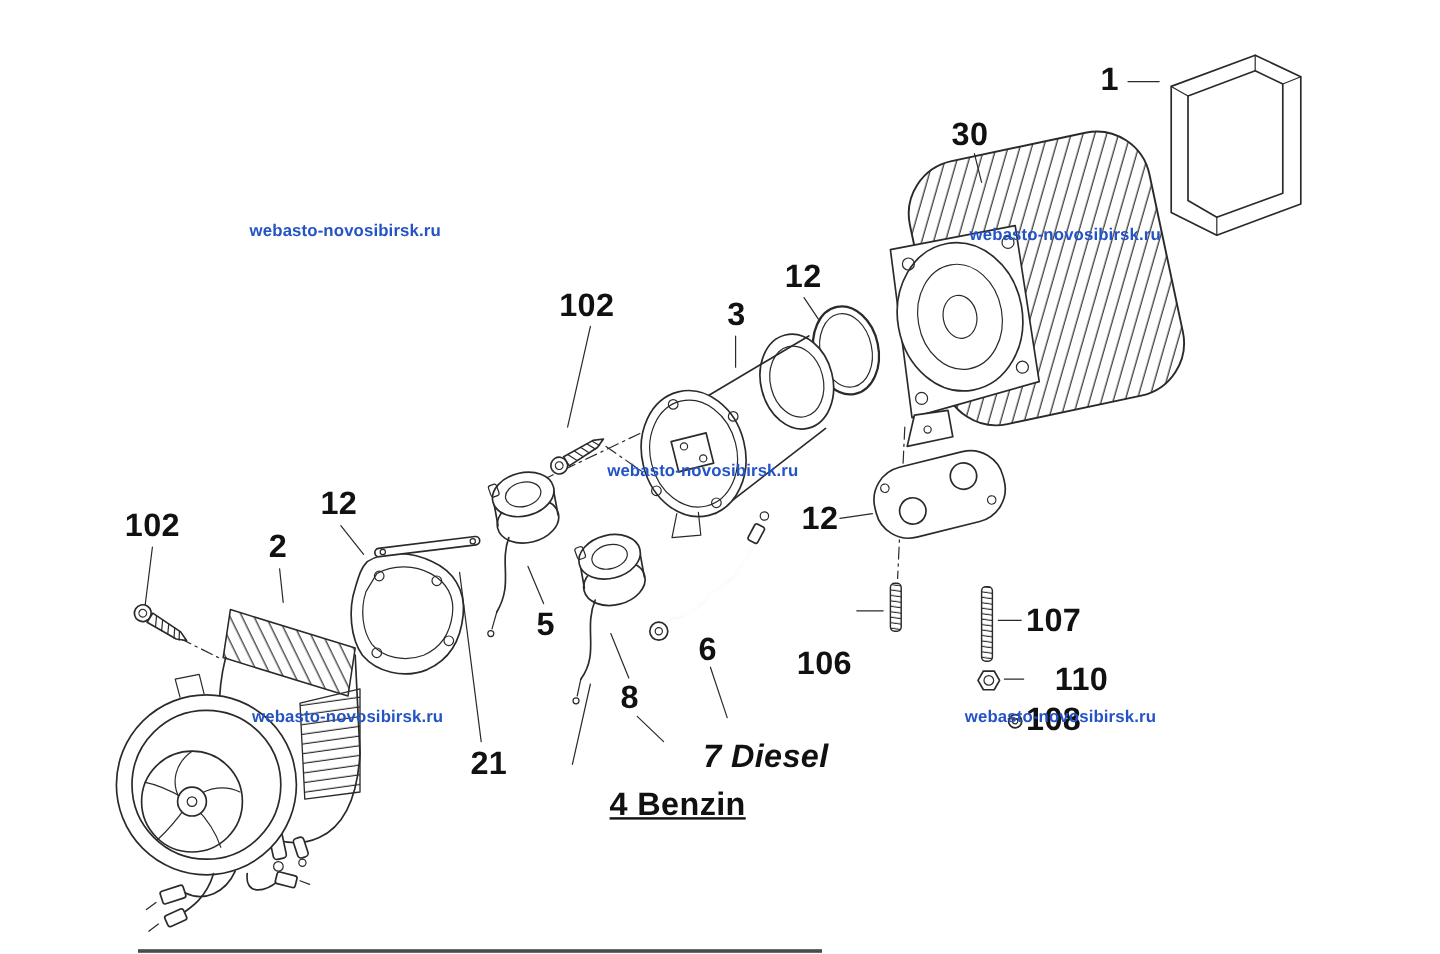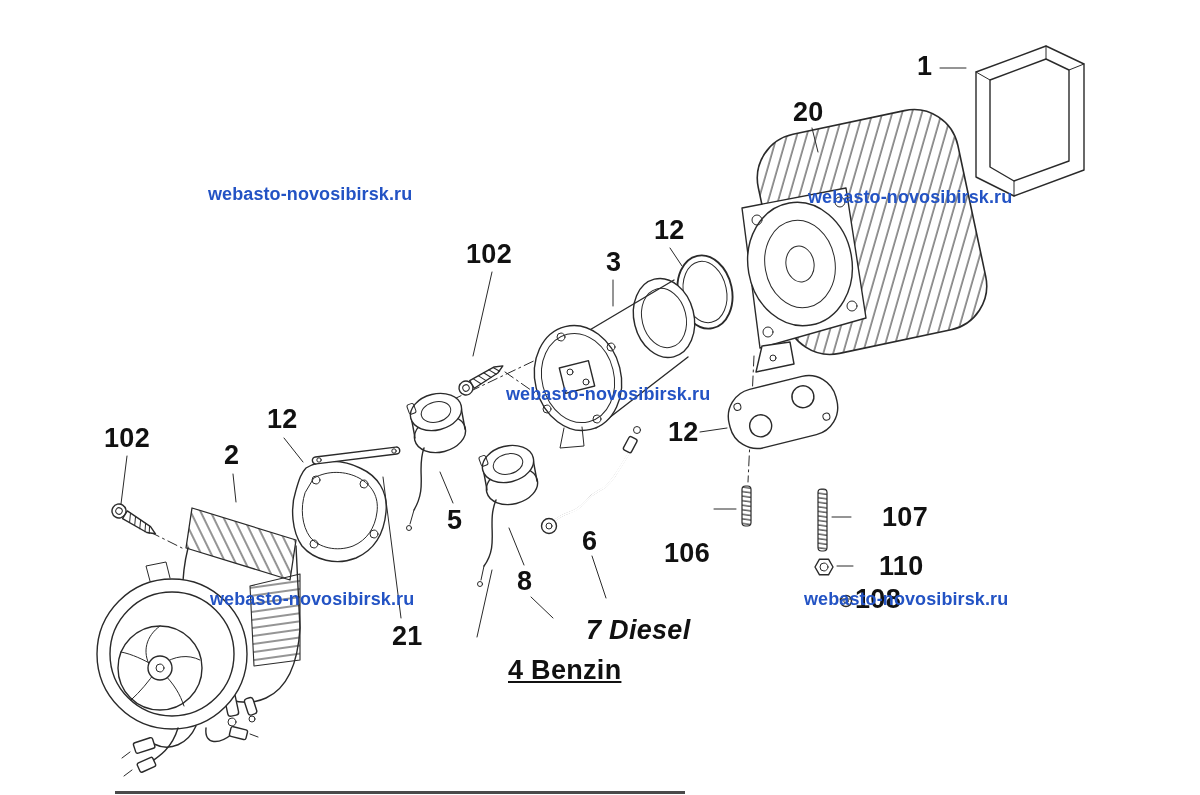--- a/index.html
+++ b/index.html
@@ -8,21 +8,21 @@
   body{ font-family:"Liberation Sans", sans-serif; }
   .canvas{ position:relative; width:1200px; height:795px; background:#ffffff; overflow:hidden; }
   svg.art{ position:absolute; left:0; top:0; z-index:1; }
   .part-label{
     position:absolute; z-index:3;
     font-weight:bold; font-size:27px; line-height:1.05;
     color:var(--label); white-space:nowrap; letter-spacing:0.3px;
   }
   .watermark{
     position:absolute; z-index:6;
-    font-weight:bold; font-size:18px; color:var(--wm);
+    font-weight:bold; font-size:14px; color:var(--wm);
     white-space:nowrap; letter-spacing:0.1px;
   }
   
   .ln{ stroke:var(--line); fill:none; stroke-width:1.4; stroke-linecap:round; stroke-linejoin:round; }
   .thin{ stroke-width:1; }
   .thick{ stroke-width:1.9; }
   .dash{ stroke-dasharray:10 4 2 4; }
   .solid{ fill:#ffffff; stroke:var(--line); stroke-width:1.4; stroke-linecap:round; stroke-linejoin:round; }
 </style>
 </head>
@@ -244,27 +244,27 @@
       <line x1="592" y1="556" x2="606" y2="598"></line>
       <line x1="531" y1="597" x2="553" y2="618"></line>
       <line x1="492" y1="570" x2="477" y2="637"></line>
       <line x1="401" y1="618" x2="383" y2="477"></line>
     </g>
 
     <rect x="115" y="791" width="570" height="3" fill="#4a4a4a"></rect>
   </svg>
 
   <span class="part-label" style="left:917px; top:52px;">1</span>
-  <span class="part-label" style="left:793px; top:98px;">20</span>
+  <span class="part-label" style="left:793px; top:98px;">30</span>
   <span class="part-label" style="left:654px; top:216px;">12</span>
   <span class="part-label" style="left:466px; top:240px;">102</span>
   <span class="part-label" style="left:606px; top:248px;">3</span>
   <span class="part-label" style="left:668px; top:418px;">12</span>
   <span class="part-label" style="left:664px; top:495px;margin-top:44px;">106</span>
-  <span class="part-label" style="left:855px; top:503px;margin-left:27px;">107</span>
+  <span class="part-label" style="left:855px; top:503px;">107</span>
   <span class="part-label" style="left:857px; top:552px;margin-left:22px;">110</span>
   <span class="part-label" style="left:855px; top:585px;">108</span>
   <span class="part-label" style="left:224px; top:441px;">2</span>
   <span class="part-label" style="left:104px; top:424px;">102</span>
   <span class="part-label" style="left:267px; top:405px;">12</span>
   <span class="part-label" style="left:447px; top:506px;">5</span>
   <span class="part-label" style="left:517px; top:567px;">8</span>
   <span class="part-label" style="left:582px; top:527px;">6</span>
   <span class="part-label" style="left:392px; top:622px;">21</span>
   <span class="part-label" style="left:586px; top:616px;font-style:italic;">7 Diesel</span>

